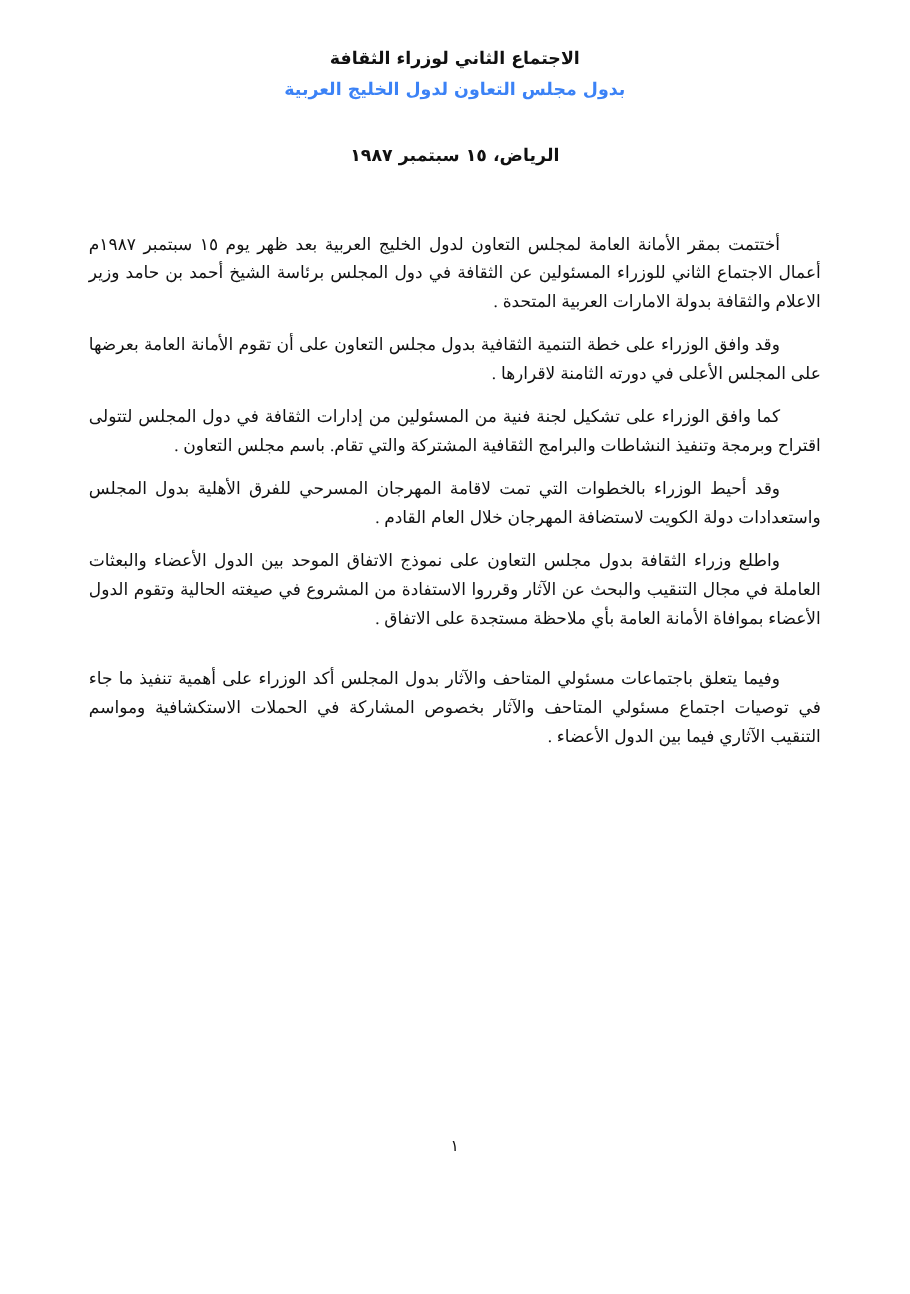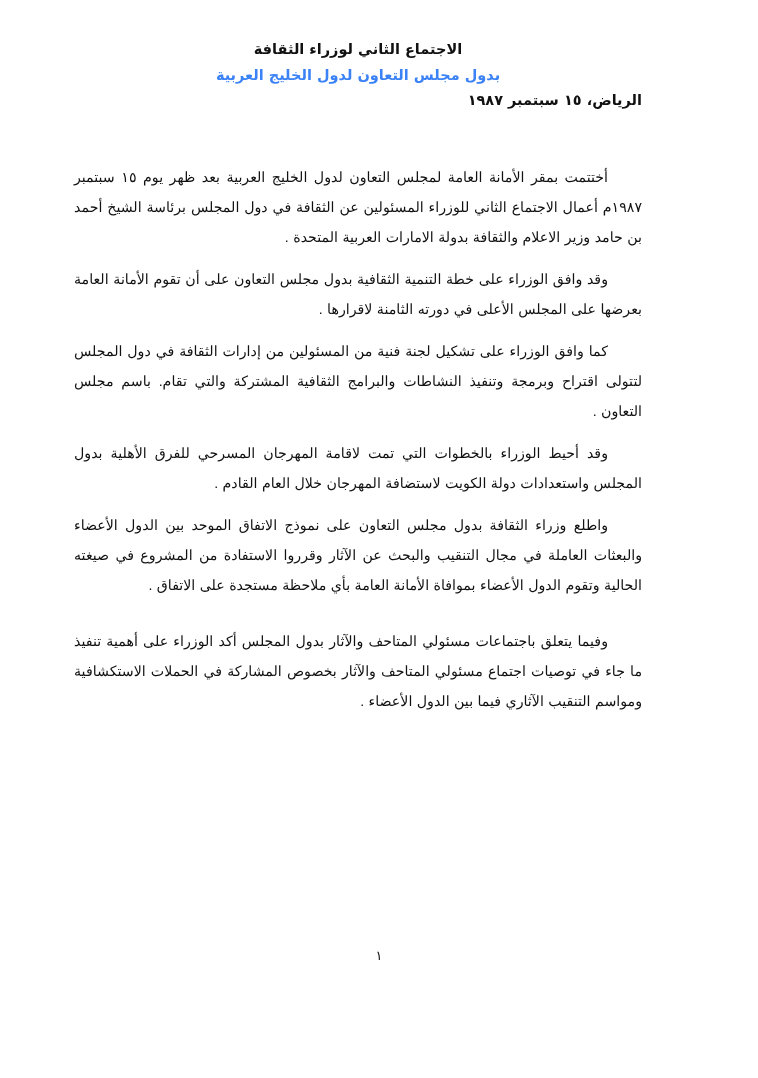--- a/index.html
+++ b/index.html
@@ -12,21 +12,21 @@
     height: 1078px;
     font-family: "DejaVu Sans", sans-serif;
     color: #0d0d0d;
     position: relative;
     overflow: hidden;
   }
   .page {
     width: 758px;
     height: 985px;
     box-sizing: border-box;
-    padding: 28px 116px 20px 74px;
+    padding: 28px 74px 20px 74px;
     position: relative;
   }
   .doc-header {
     text-align: center;
     margin-top: 8px;
   }
   .title-line {
     font-family: "DejaVu Sans", sans-serif;
     font-weight: bold;
     font-size: 14.5px;
@@ -40,28 +40,30 @@
     font-size: 14.5px;
     line-height: 26px;
     color: #3b82f6;
   }
   .dateline {
     font-family: "DejaVu Sans", sans-serif;
     font-weight: bold;
     font-size: 14.5px;
     line-height: 24px;
     color: #111;
+    text-align: center;
+    margin-top: 30px;
   }
   .body-block {
     margin-top: 50px;
   }
   p.para {
-    font-family: Liberation Sans, sans-serif;
+    font-family: Liberation Serif, serif;
     font-size: 14.2px;
-    line-height: 30px;
+    line-height: 24px;
     text-align: justify;
     text-align-last: right;
     margin: 0 0 12px 0;
     text-indent: 34px;
     color: #111;
     word-spacing: 0.5px;
   }
   p.para.gap-before {
     margin-top: 26px;
   }

